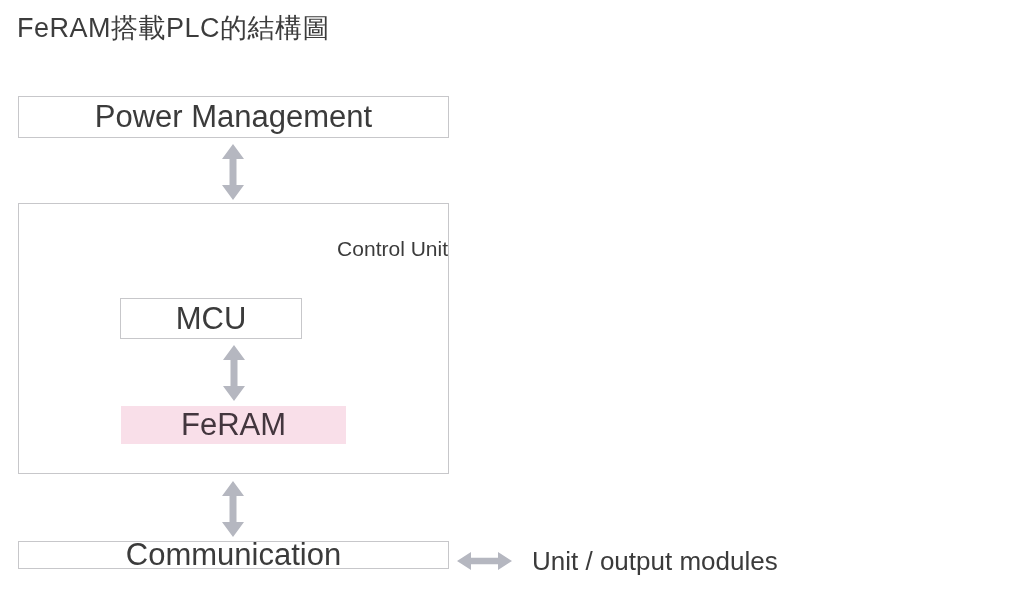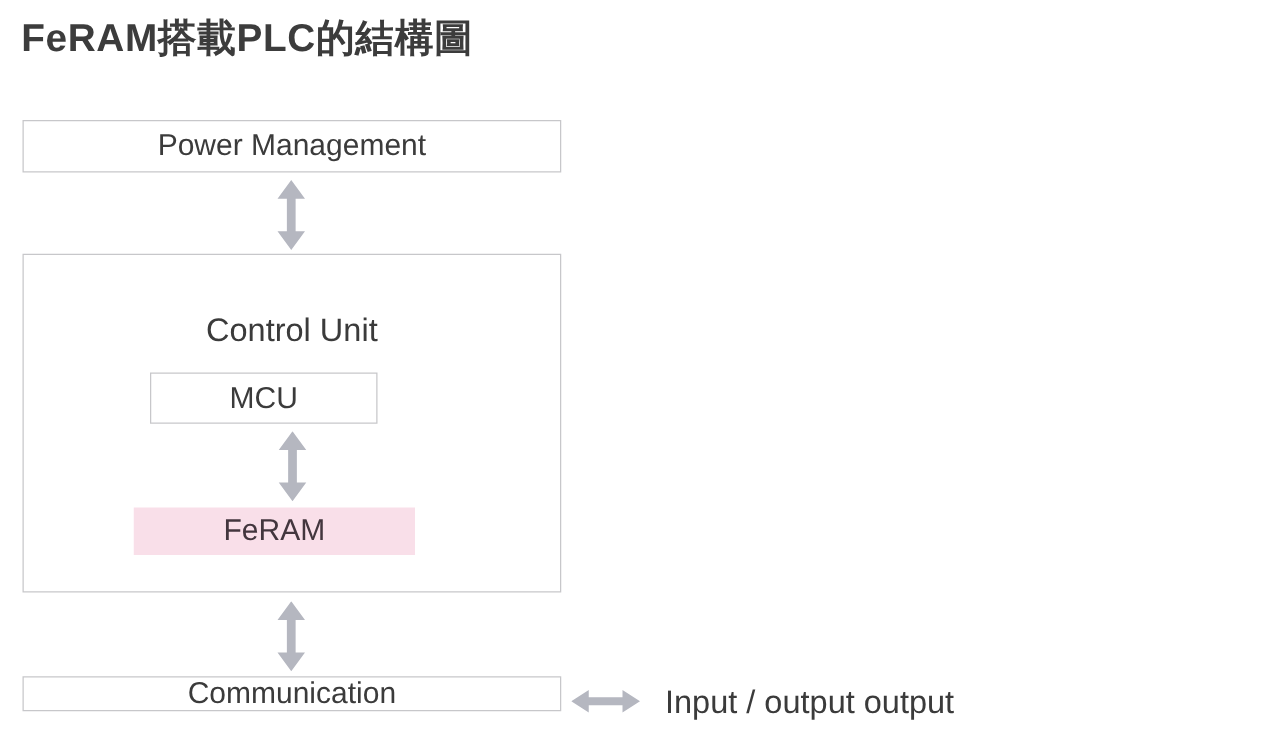--- a/index.html
+++ b/index.html
@@ -19,55 +19,54 @@
     position: relative;
     width: 1024px;
     height: 598px;
     background: #ffffff;
     overflow: hidden;
   }
   .title {
     position: absolute;
     left: 17px;
     top: 10px;
-    font-size: 31px;
-    font-weight: 700;
+    font-size: 27px;
+    font-weight: 400;
     color: var(--title-text);
     letter-spacing: 0.5px;
   }
   .node {
     position: absolute;
     display: flex;
     align-items: center;
     justify-content: center;
-    font-size: 24px;
+    font-size: 31px;
     color: var(--box-text);
     background: #ffffff;
   }
   .bordered { border: 1px solid var(--box-border); }
   .pm   { left: 18px;  top: 96px;  width: 431px; height: 42px; }
   .cu-box {
     position: absolute;
     left: 18px; top: 203px;
     width: 431px; height: 271px;
     border: 1px solid var(--box-border);
     background: #ffffff;
   }
   .cu-label {
     position: absolute;
     left: 0; top: 33px;
     width: 100%;
-    text-align: center;
-    font-size: 26px;
+    text-align: right;
+    font-size: 21px;
     color: var(--box-text);
-    margin-top: 12px;
   }
   .mcu   { left: 101px; top: 94px;  width: 182px; height: 41px; }
   .feram {
-    left: 88px; top: 202px;
+    left: 102px; top: 202px;
     width: 225px; height: 38px;
     background: var(--feram-bg);
     color: var(--feram-text);
     border: none;
     text-align: center;
   }
   .comm { left: 18px; top: 541px; width: 431px; height: 28px; }
   .varrow {
     position: absolute;
     width: 26px; height: 56px;
@@ -138,15 +137,15 @@
   <div class="node bordered comm">
     <span>Communication</span>
   </div>
 
   <div class="harrow">
     <svg width="55" height="20" viewBox="0 0 55 20" aria-hidden="true">
       <path d="M0 10 L14 1 V6.8 H41 V1 L55 10 L41 19 V13.2 H14 V19 Z" fill="currentColor"></path>
     </svg>
   </div>
 
-  <div class="io-label">Input / output output</div>
+  <div class="io-label">Unit / output modules</div>
 
 </div>
 
 </body></html>

